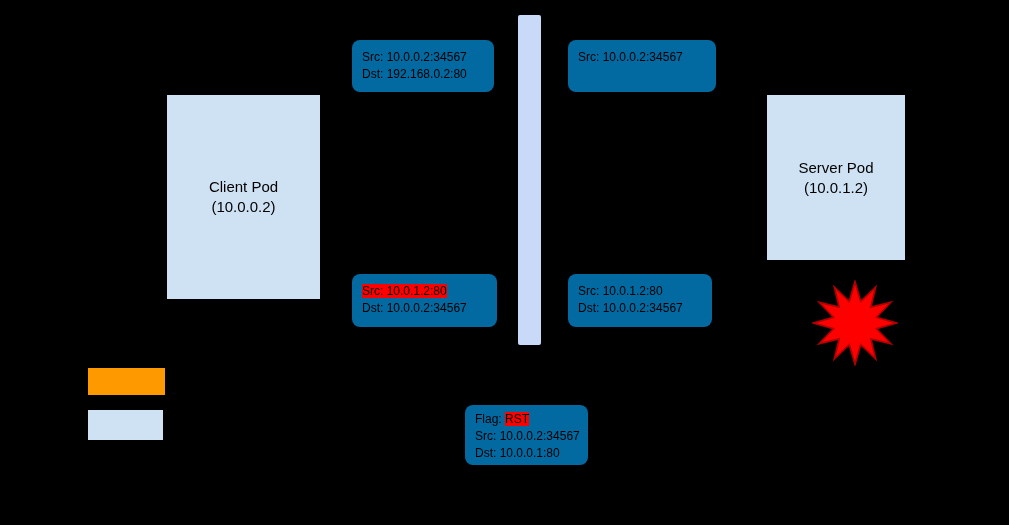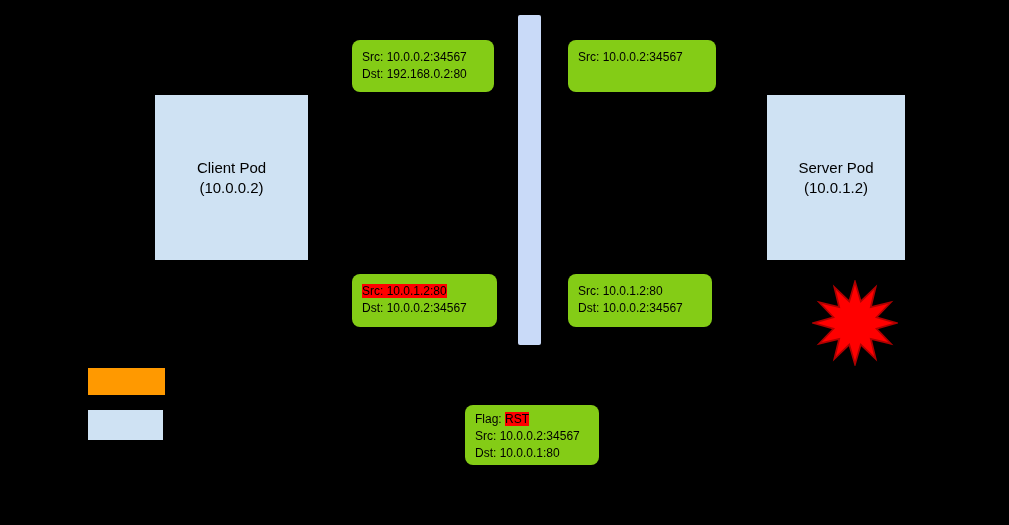--- a/index.html
+++ b/index.html
@@ -21,49 +21,49 @@
     background: #cfe2f3;
     display: flex;
     flex-direction: column;
     align-items: center;
     justify-content: center;
     text-align: center;
     color: #000000;
     font-size: 15px;
     line-height: 20px;
   }
-  .pod.client { left: 155px; top: 95px; width: 153px; height: 165px; }
+  .pod.client { left: 167px; top: 95px; width: 153px; height: 204px; }
   .pod.server { left: 767px; top: 95px; width: 138px; height: 165px; }
 
   
   .nat-bar {
     position: absolute;
     left: 518px; top: 15px;
     width: 23px; height: 330px;
     background: #c9daf8;
     border-radius: 2px;
   }
 
   
   .packet {
     position: absolute;
-    background: #84cc16;
+    background: #0369a1;
     border-radius: 8px;
     color: #000000;
     font-size: 12px;
     line-height: 17px;
     padding: 9px 10px;
     box-sizing: border-box;
     white-space: nowrap;
   }
   .packet.p-top-left     { left: 352px; top: 40px;  width: 142px; height: 52px; }
   .packet.p-top-right    { left: 568px; top: 40px;  width: 148px; height: 52px; }
   .packet.p-bottom-left  { left: 352px; top: 274px; width: 145px; height: 53px; }
   .packet.p-bottom-right { left: 568px; top: 274px; width: 144px; height: 53px; }
-  .packet.p-rst          { left: 465px; top: 405px; width: 134px; height: 60px; padding-top: 6px; }
+  .packet.p-rst          { left: 465px; top: 405px; width: 123px; height: 60px; padding-top: 6px; }
 
   .hl {
     background: #ff0000;
   }
 
   
   .burst {
     position: absolute;
     left: 812px; top: 280px;
     width: 86px; height: 86px;

